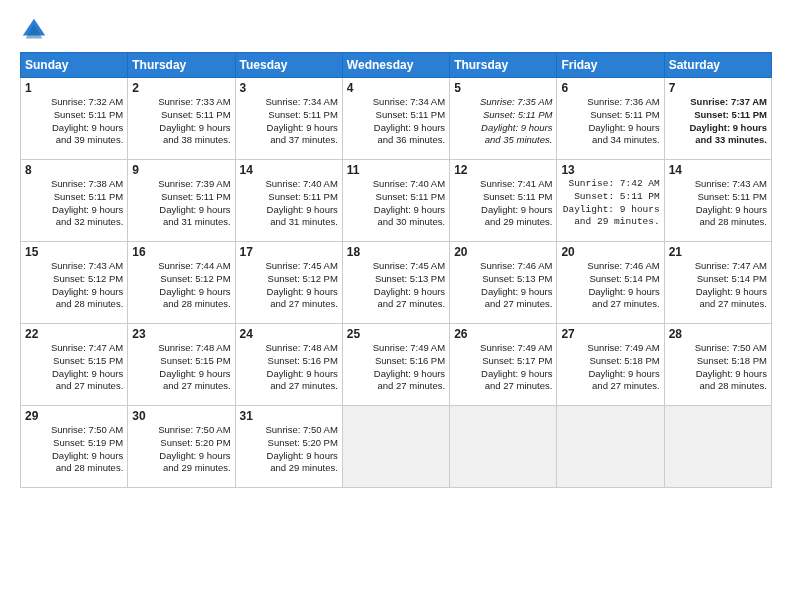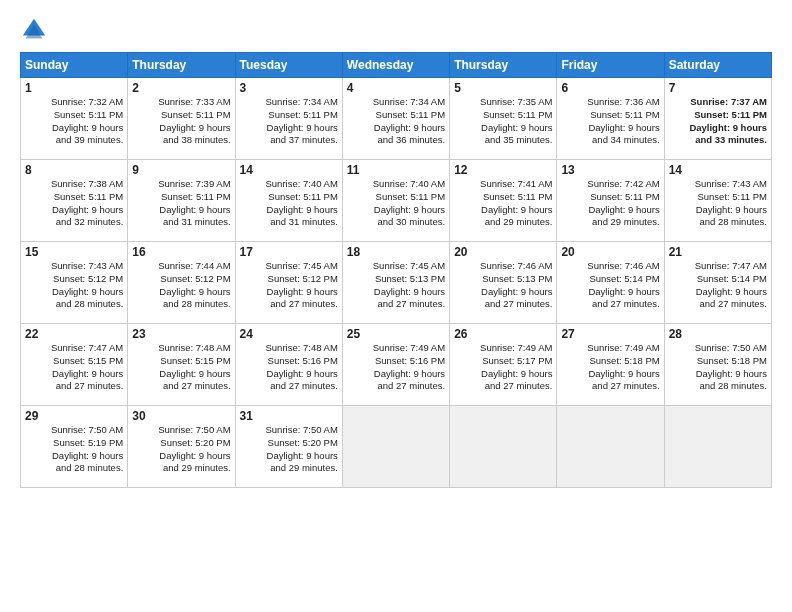--- a/index.html
+++ b/index.html
@@ -153,21 +153,21 @@
           </td>
           <td>
             <span class="day-number">4</span>
             <div class="day-info" style="white-space: pre-line;">Sunrise: 7:34 AM
 Sunset: 5:11 PM
 Daylight: 9 hours
 and 36 minutes.</div>
           </td>
           <td>
             <span class="day-number">5</span>
-            <div class="day-info" style="white-space: pre-line;">Sunrise: 7:35 AM
+            <div class="day-info" style="white-space: pre-line; font-style: italic;">Sunrise: 7:35 AM
 Sunset: 5:11 PM
 Daylight: 9 hours
 and 35 minutes.</div>
           </td>
           <td>
             <span class="day-number">6</span>
             <div class="day-info" style="white-space: pre-line;">Sunrise: 7:36 AM
 Sunset: 5:11 PM
 Daylight: 9 hours
 and 34 minutes.</div>
@@ -211,21 +211,21 @@
           </td>
           <td>
             <span class="day-number">12</span>
             <div class="day-info" style="white-space: pre-line;">Sunrise: 7:41 AM
 Sunset: 5:11 PM
 Daylight: 9 hours
 and 29 minutes.</div>
           </td>
           <td>
             <span class="day-number">13</span>
-            <div class="day-info" style="white-space: pre-line;">Sunrise: 7:42 AM
+            <div class="day-info" style="white-space: pre-line; font-family: Liberation Mono, monospace;">Sunrise: 7:42 AM
 Sunset: 5:11 PM
 Daylight: 9 hours
 and 29 minutes.</div>
           </td>
           <td>
             <span class="day-number">14</span>
             <div class="day-info" style="white-space: pre-line;">Sunrise: 7:43 AM
 Sunset: 5:11 PM
 Daylight: 9 hours
 and 28 minutes.</div>

